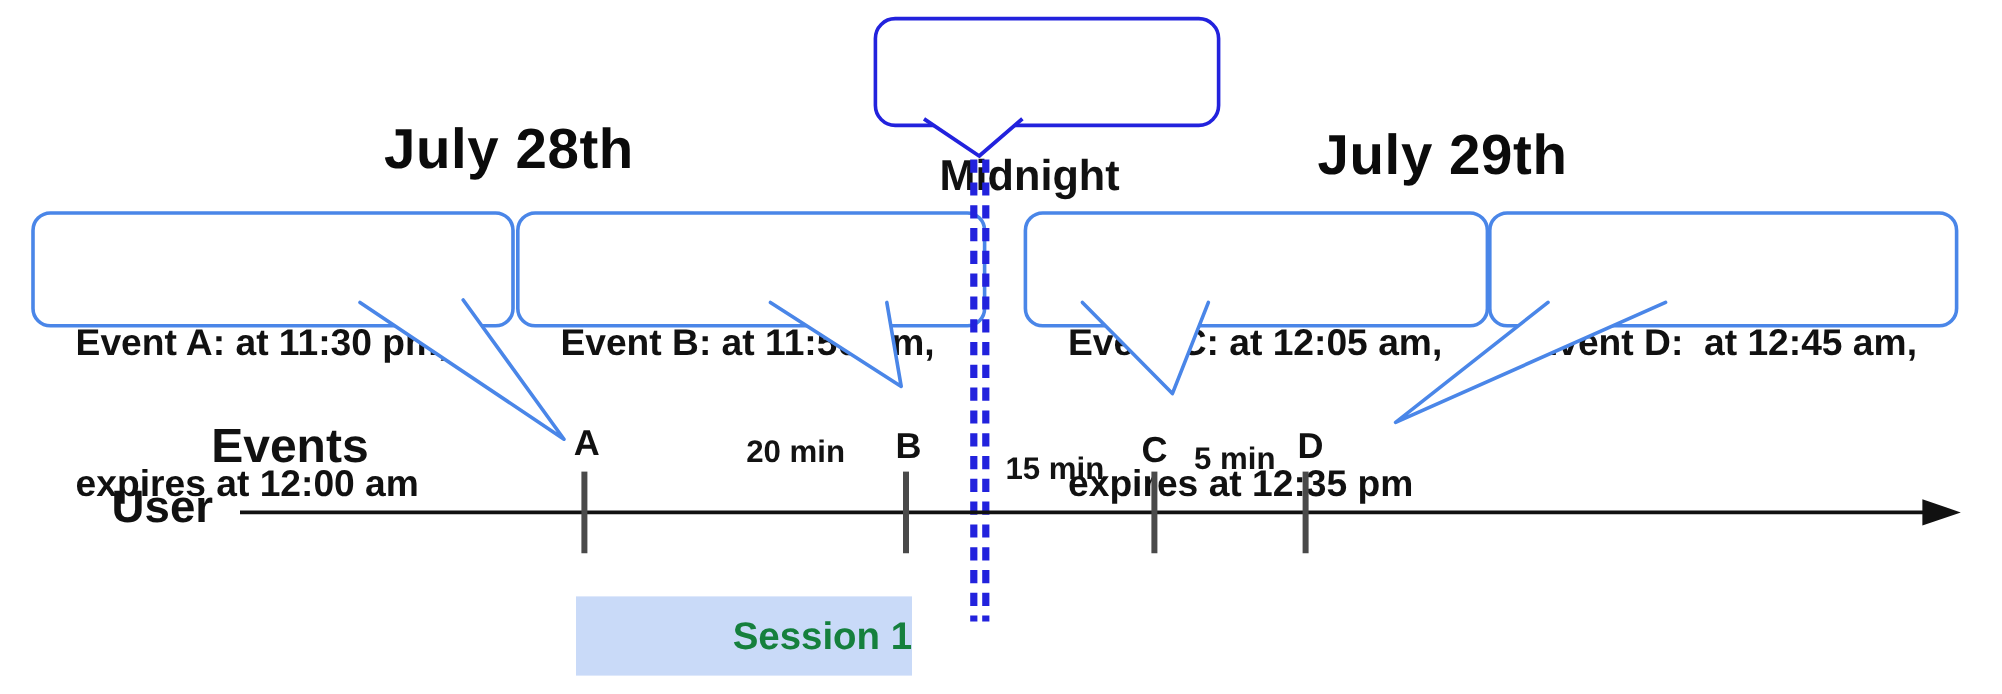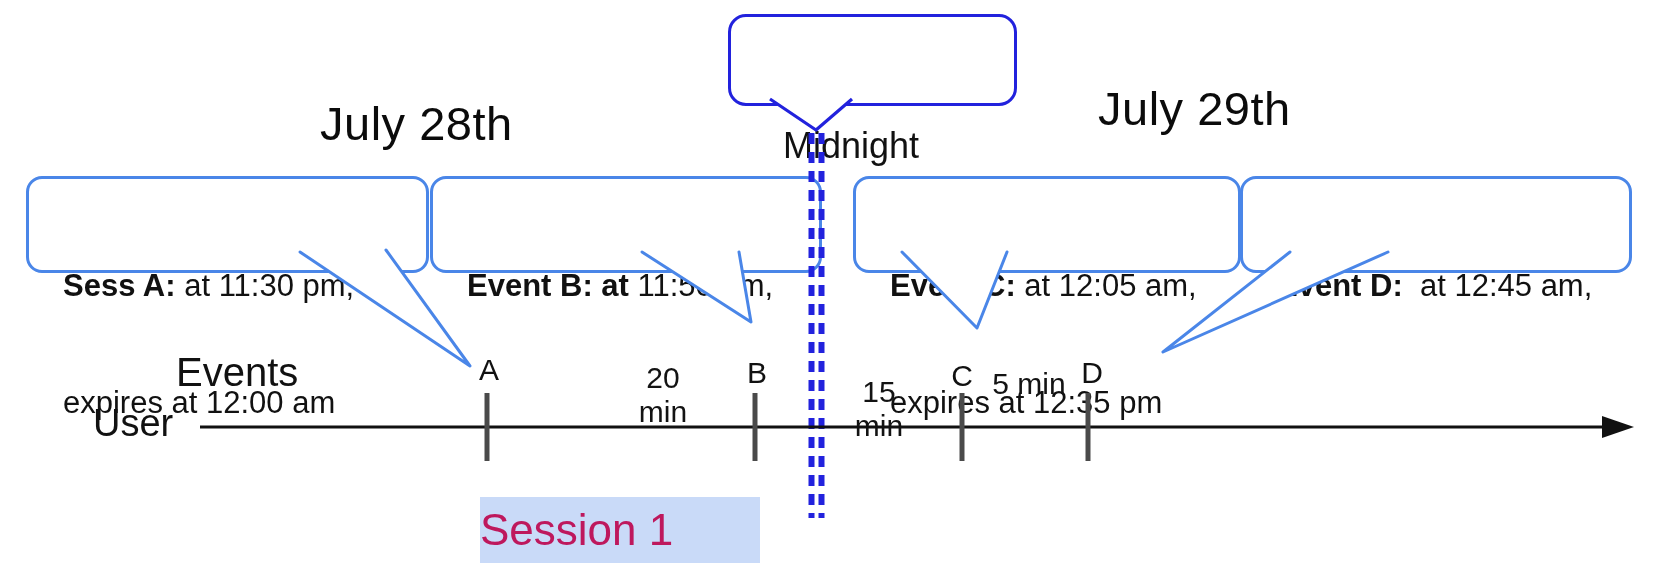--- a/index.html
+++ b/index.html
@@ -1,23 +1,23 @@
 <!DOCTYPE html>
 <html><head>
 <meta charset="utf-8">
 <style>
   html,body{margin:0;padding:0;background:#fff;}
   .canvas{
     position:relative;width:1668px;height:578px;background:#ffffff;
-    font-family:"Liberation Sans", sans-serif;color:#111;overflow:hidden;
+    font-family:"Liberation Sans", sans-serif;color:#111;overflow:hidden;font-weight:bold;
   }
   .abs{position:absolute;}
   .date-heading{font-size:47px;letter-spacing:0.5px;color:#0b0b0b;white-space:pre;}
   .date-left{left:320px;top:96px;}
-  .date-right{left:1098px;top:81px;}
+  .date-right{left:1098px;top:101px;}
 
   
   .midnight{
     left:728px;top:14px;width:271px;height:86px;
     border:3.2px solid #2222dd;border-radius:18px;background:#fff;
     font-size:36px;line-height:86px;padding-left:12px;white-space:pre;
   }
 
   
   .callout{
@@ -32,49 +32,49 @@
   .ev-d{left:1240px;width:352px;}
 
   
   .events-label{left:176px;top:350px;font-size:40px;}
   .user-label{left:93px;top:402px;font-size:38px;}
   .tick-letter{font-size:30px;width:40px;text-align:center;}
   .letter-a{left:469px;top:353px;}
   .letter-b{left:737px;top:356px;}
   .letter-c{left:942px;top:359px;}
   .letter-d{left:1072px;top:356px;}
-  .gap-label{font-size:30px;width:90px;text-align:center;color:#131313;}
+  .gap-label{font-size:26px;width:90px;text-align:center;color:#131313;}
   .gap-ab{left:618px;top:361px;}
   .gap-bc{left:834px;top:375px;}
   .gap-cd{left:984px;top:367px;}
 
   
   .session{
     top:497px;height:66px;background:#c9daf8;
-    font-size:44px;line-height:66px;text-align:left;color:#be185d;
+    font-size:32px;line-height:66px;text-align:right;color:#15803d;
   }
   .session-1{left:480px;width:280px;}
   .session-2{left:956px;width:141px;}
 
   svg.overlay{left:0;top:0;pointer-events:none;}
 </style>
 </head>
 <body>
 
 <div class="canvas">
 
   <div class="abs date-heading date-left">July 28th</div>
   <div class="abs date-heading date-right">July 29th</div>
 
   <div class="abs midnight">
     <span>Midnight</span>
   </div>
 
   <div class="abs callout ev-a">
-    <span class="ln"><b>Sess A:</b><span> at 11:30 pm,</span></span>
+    <span class="ln"><b>Event A:</b><span> at 11:30 pm,</span></span>
     <span class="ln">expires at 12:00 am</span>
   </div>
   <div class="abs callout ev-b">
     <span class="ln"><b>Event B: at</b><span> 11:50 pm,</span></span>
   </div>
   <div class="abs callout ev-c">
     <span class="ln"><b>Event C:</b><span> at 12:05 am,</span></span>
     <span class="ln">expires at 12:35 pm</span>
   </div>
   <div class="abs callout ev-d">

